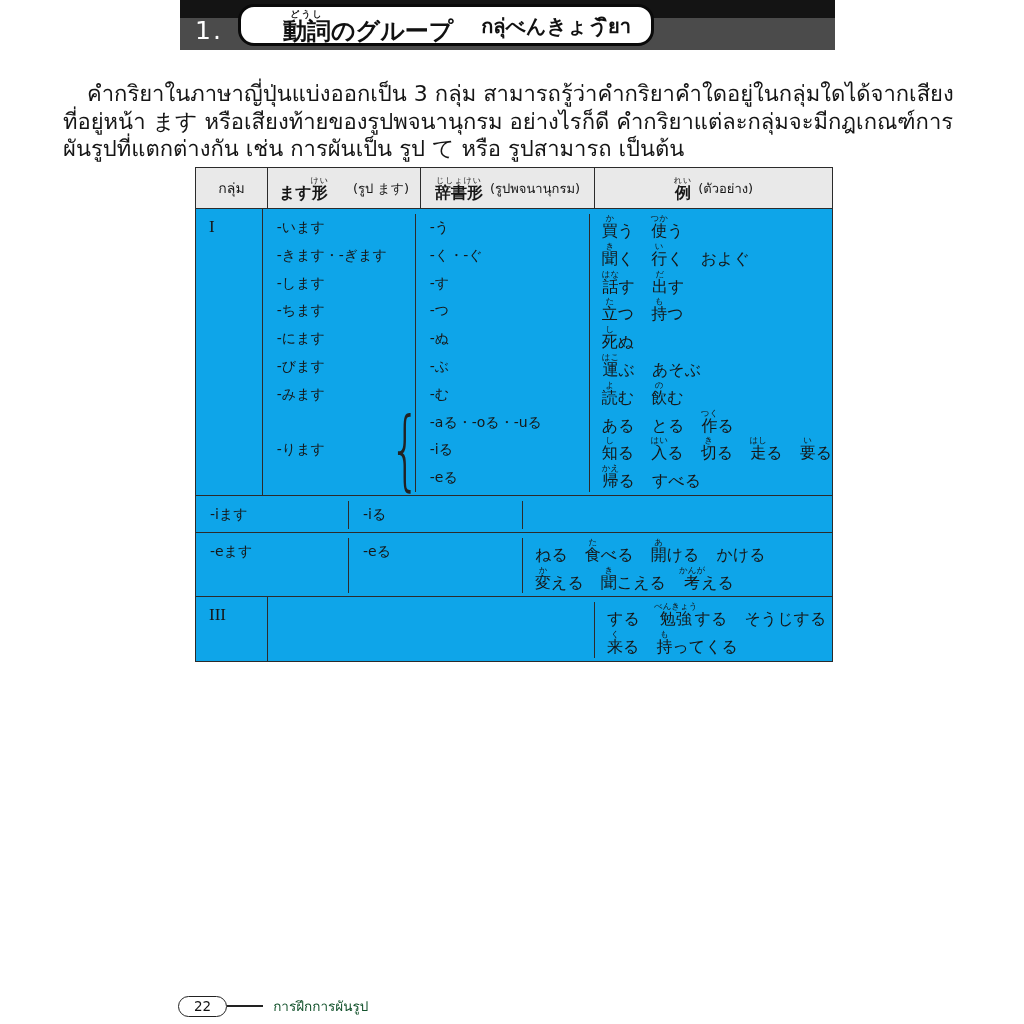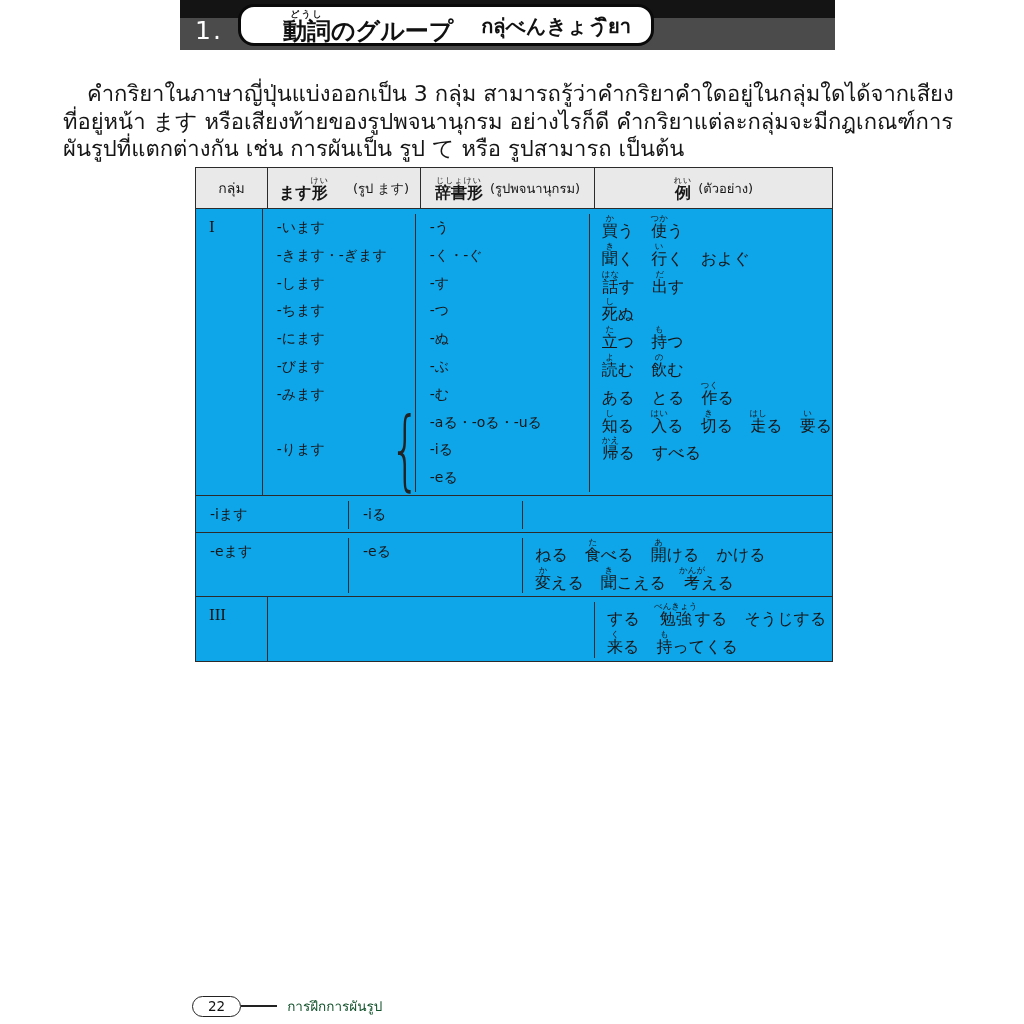--- a/index.html
+++ b/index.html
@@ -58,21 +58,21 @@
   .tline{height:27.8px;line-height:27.8px;font-size:14px;white-space:nowrap;}
   .exline{height:27.8px;line-height:27.8px;font-size:16px;word-spacing:12px;white-space:nowrap;}
   ruby{ruby-align:center;}
   .exline ruby rt,.tline ruby rt{font-size:8.5px;}
   .brace{
     position:absolute;right:2px;top:193px;height:84px;width:30px;
     font-size:88px;line-height:84px;font-weight:300;
     transform:scaleX(0.55);transform-origin:center;color:#222;
   }
   
-  .footer{position:absolute;left:192px;top:995px;display:flex;align-items:center;}
+  .footer{position:absolute;left:178px;top:995px;display:flex;align-items:center;}
   .pill{
     box-sizing:border-box;border:1.4px solid #222;border-radius:11px;
     padding:0 15px;font-size:13.5px;height:21px;line-height:19px;color:#111;
   }
   .fline{width:36px;height:1.5px;background:#222;}
   .flabel{margin-left:10px;font-size:13.5px;color:#14532d;}
 </style>
 </head>
 <body>
 
@@ -132,22 +132,23 @@
             <div class="tline">-ぶ</div>
             <div class="tline">-む</div>
             <div class="tline">-aる・-oる・-uる</div>
             <div class="tline">-iる</div>
             <div class="tline">-eる</div>
           </div>
           <div class="vt-cell cell-ex">
             <div class="exline"><ruby>買<rt>か</rt></ruby>う <ruby>使<rt>つか</rt></ruby>う</div>
             <div class="exline"><ruby>聞<rt>き</rt></ruby>く <ruby>行<rt>い</rt></ruby>く およぐ</div>
             <div class="exline"><ruby>話<rt>はな</rt></ruby>す <ruby>出<rt>だ</rt></ruby>す</div>
+            <div class="exline"><ruby>立<rt>た</rt></ruby>つ <ruby>持<rt>も</rt></ruby>つ</div>
             <div class="exline"><ruby>死<rt>し</rt></ruby>ぬ</div>
-            <div class="exline"><ruby>立<rt>た</rt></ruby>つ <ruby>持<rt>も</rt></ruby>つ</div>
+            <div class="exline"><ruby>運<rt>はこ</rt></ruby>ぶ あそぶ</div>
             <div class="exline"><ruby>読<rt>よ</rt></ruby>む <ruby>飲<rt>の</rt></ruby>む</div>
             <div class="exline">ある とる <ruby>作<rt>つく</rt></ruby>る</div>
             <div class="exline"><ruby>知<rt>し</rt></ruby>る <ruby>入<rt>はい</rt></ruby>る <ruby>切<rt>き</rt></ruby>る <ruby>走<rt>はし</rt></ruby>る <ruby>要<rt>い</rt></ruby>る</div>
             <div class="exline"><ruby>帰<rt>かえ</rt></ruby>る すべる</div>
           </div>
         </div>
       </div>
     </div>
     <div class="vt-group">
       <div class="vt-rows">

